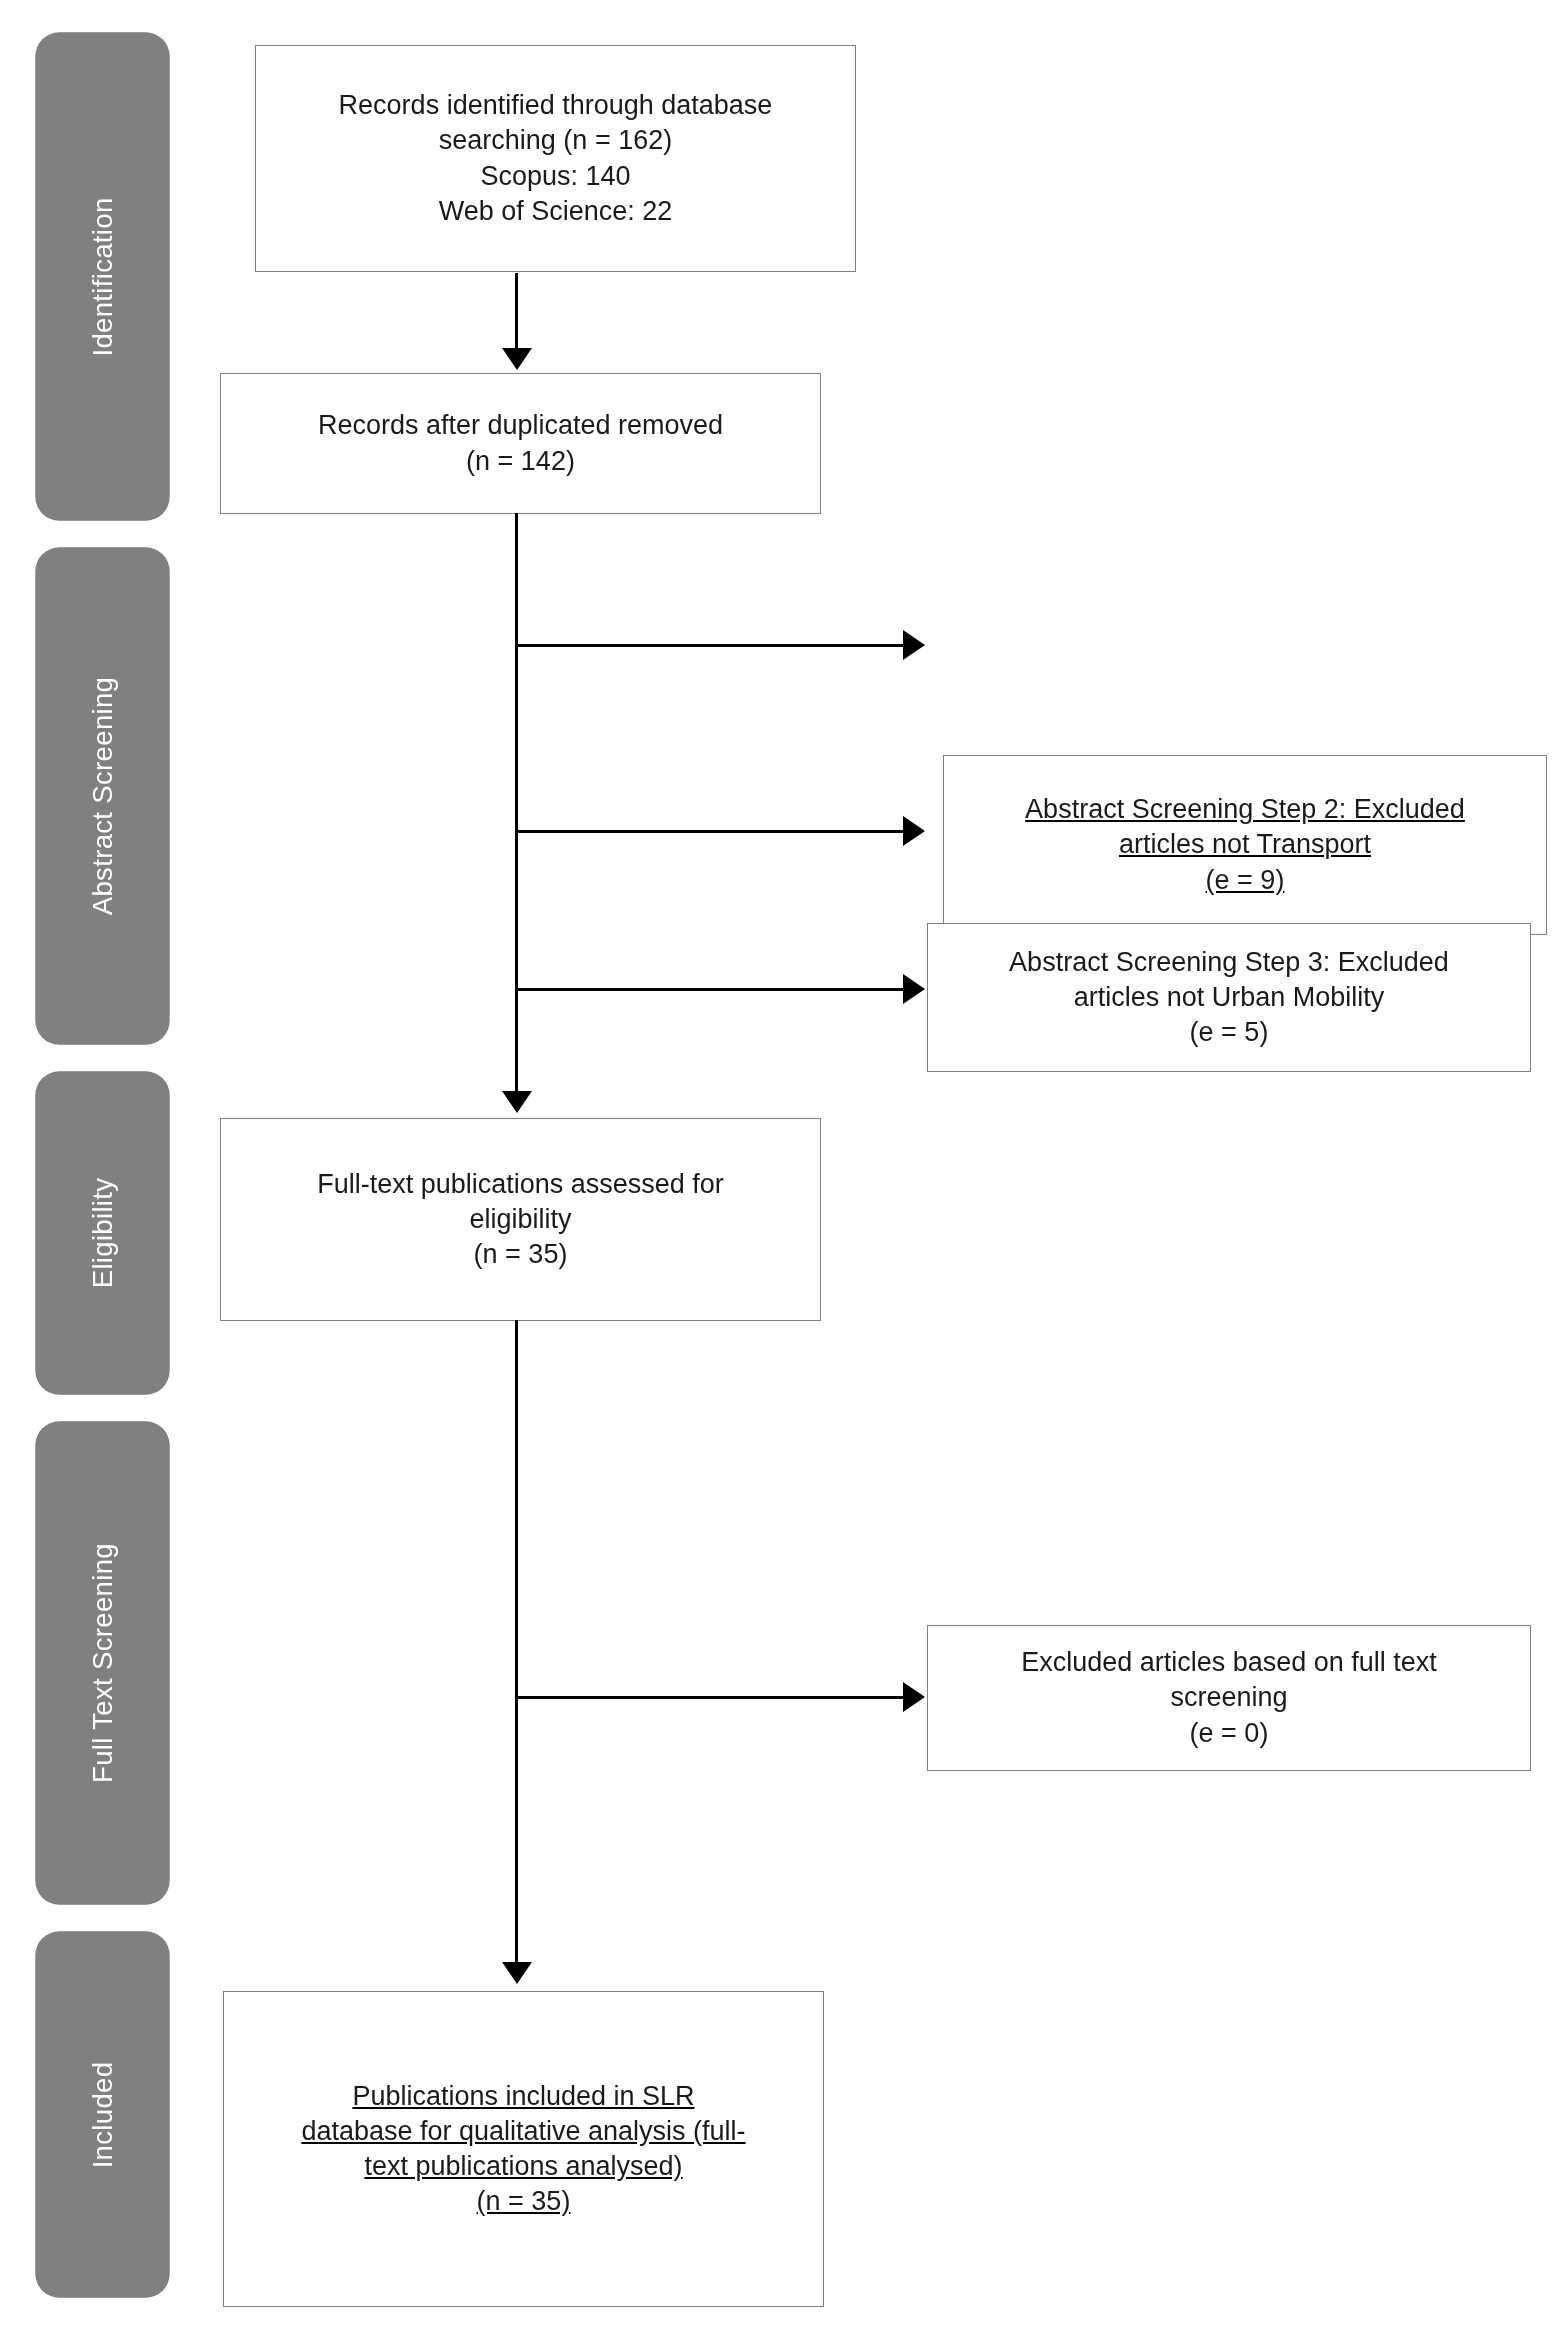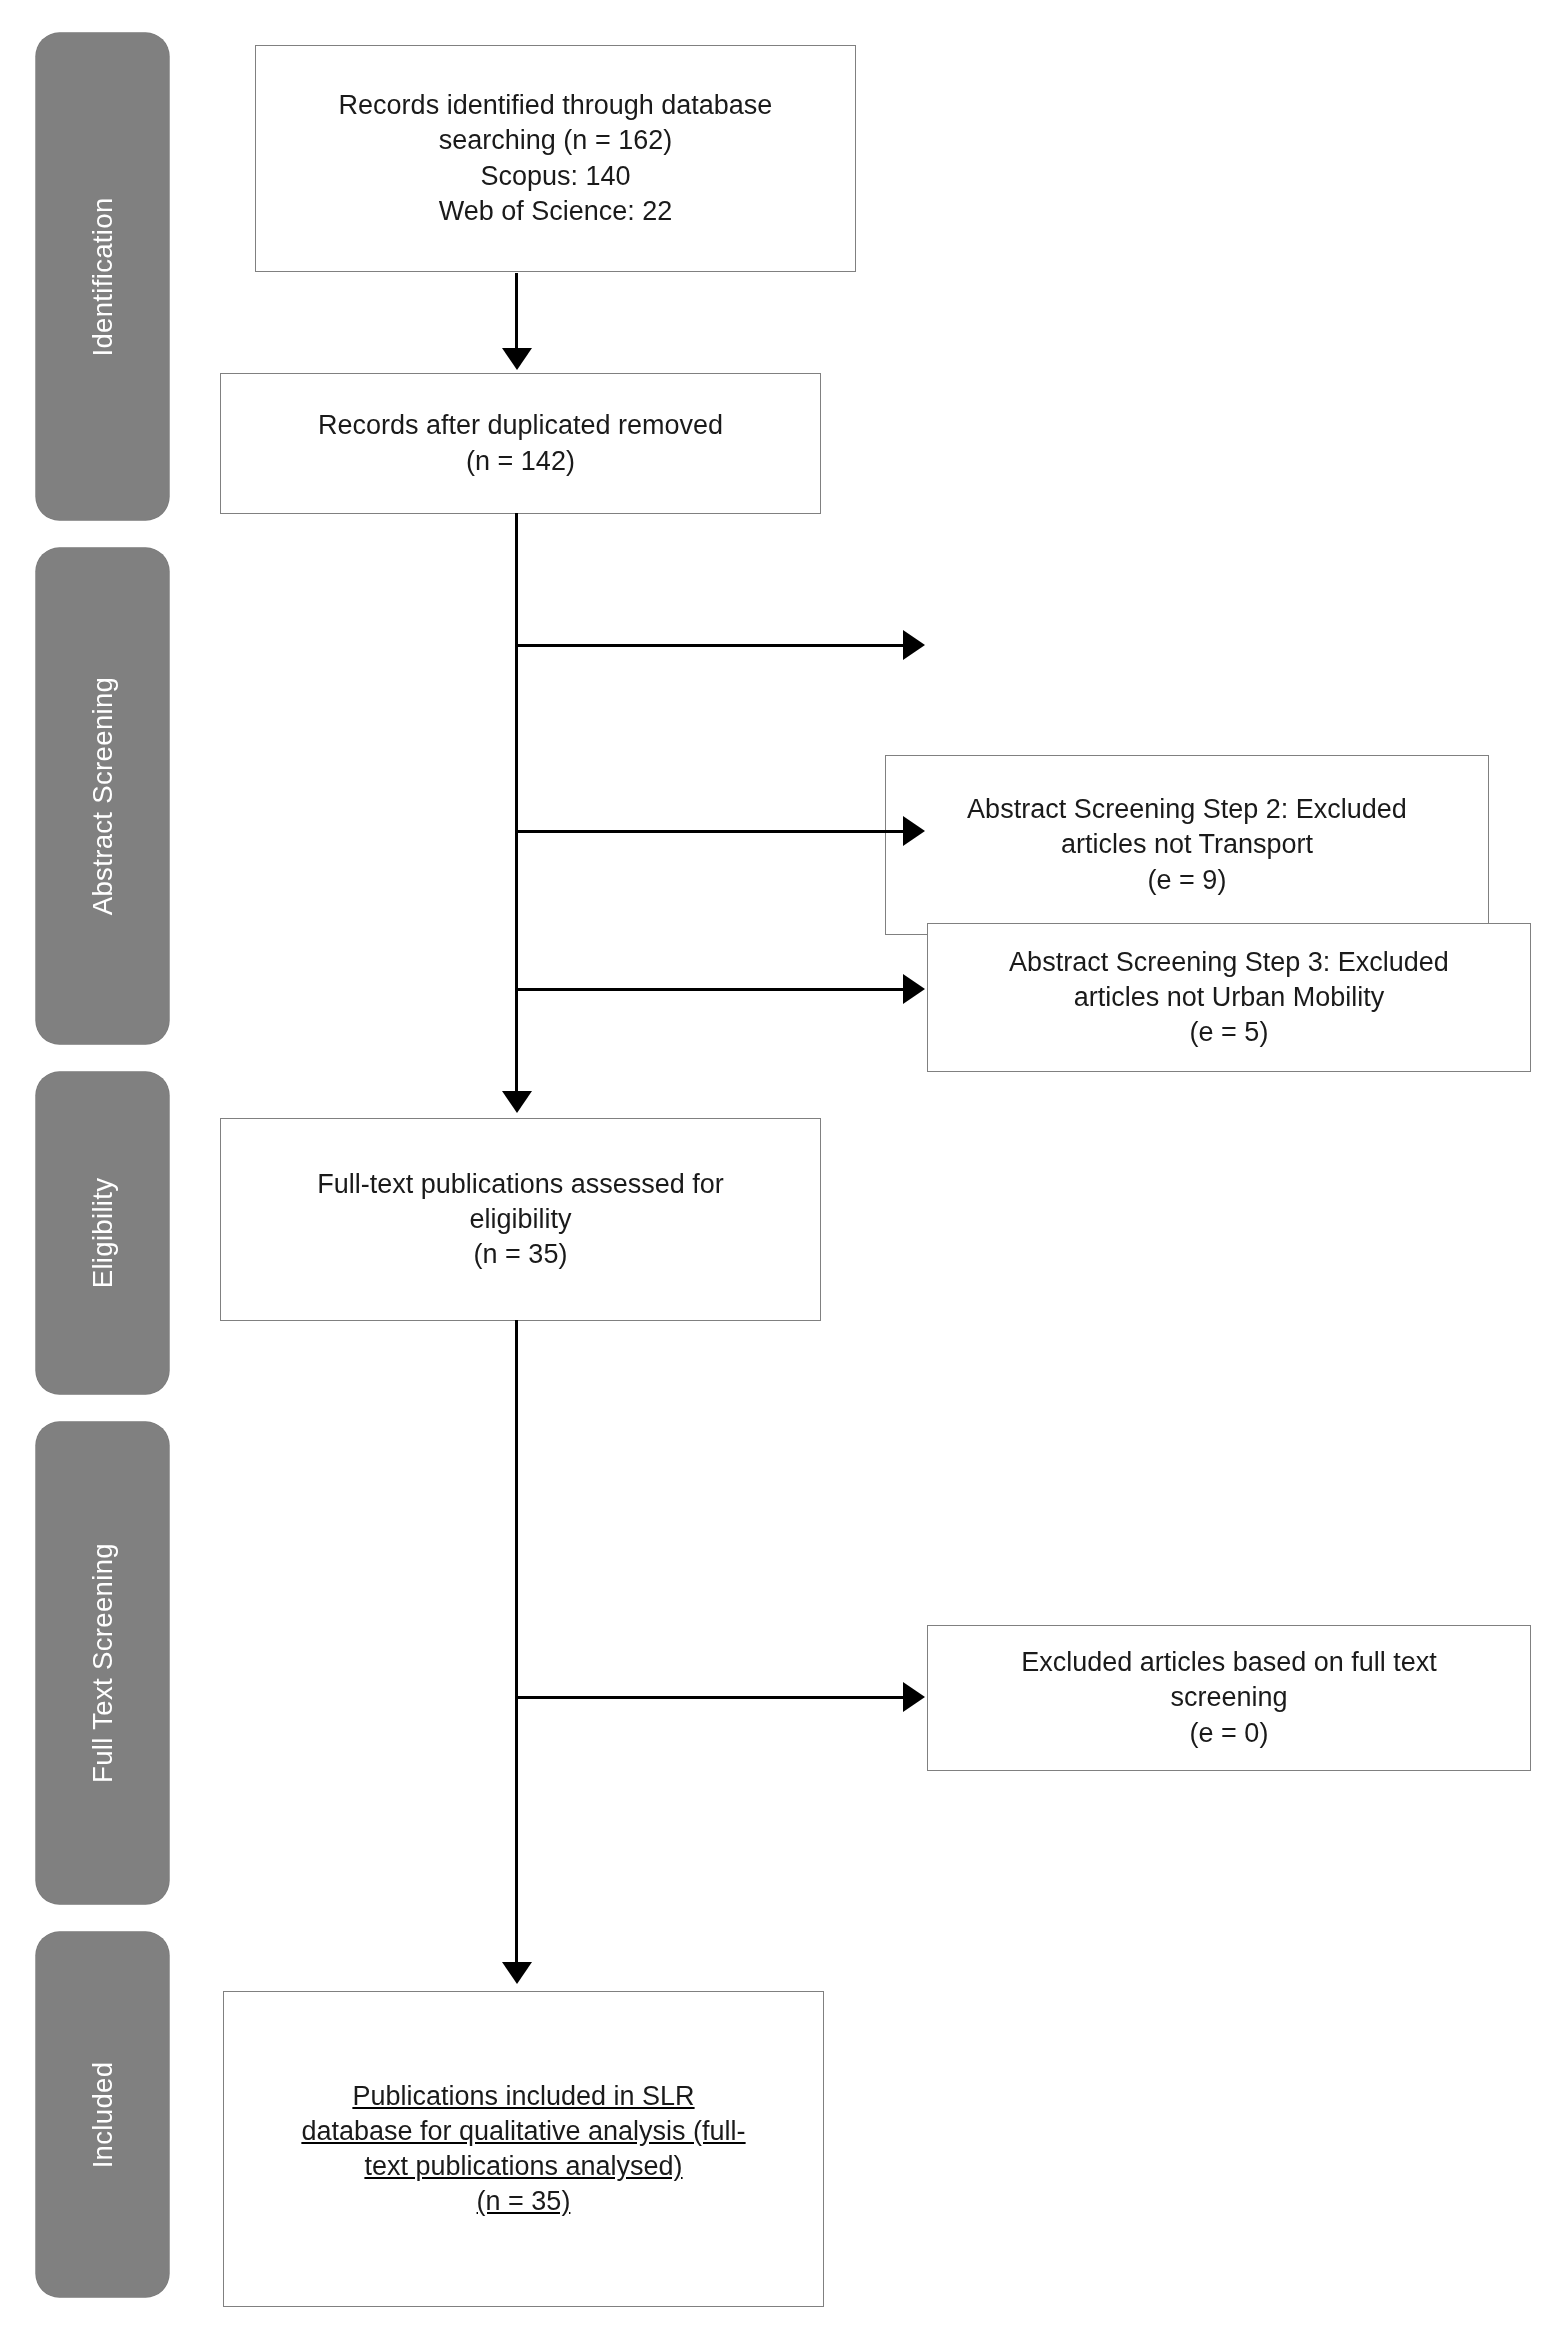--- a/index.html
+++ b/index.html
@@ -130,21 +130,21 @@
   </div>
 
   <div class="flow-box" style="left:223px; top:1991px; width:601px; height:316px;text-decoration:underline;">
     <span class="box-text">Publications included in SLR
 database for qualitative analysis (full-
 text publications analysed)
 (n = 35)</span>
   </div>
 
 
-  <div class="flow-box" style="left:885px; top:755px; width:604px; height:180px;">
+  <div class="flow-box" style="left:943px; top:755px; width:604px; height:180px;text-decoration:underline;">
     <span class="box-text">Abstract Screening Step 2: Excluded
 articles not Transport
 (e = 9)</span>
   </div>
 
   <div class="flow-box" style="left:927px; top:923px; width:604px; height:149px;text-align:center;">
     <span class="box-text">Abstract Screening Step 3: Excluded
 articles not Urban Mobility
 (e = 5)</span>
   </div>

